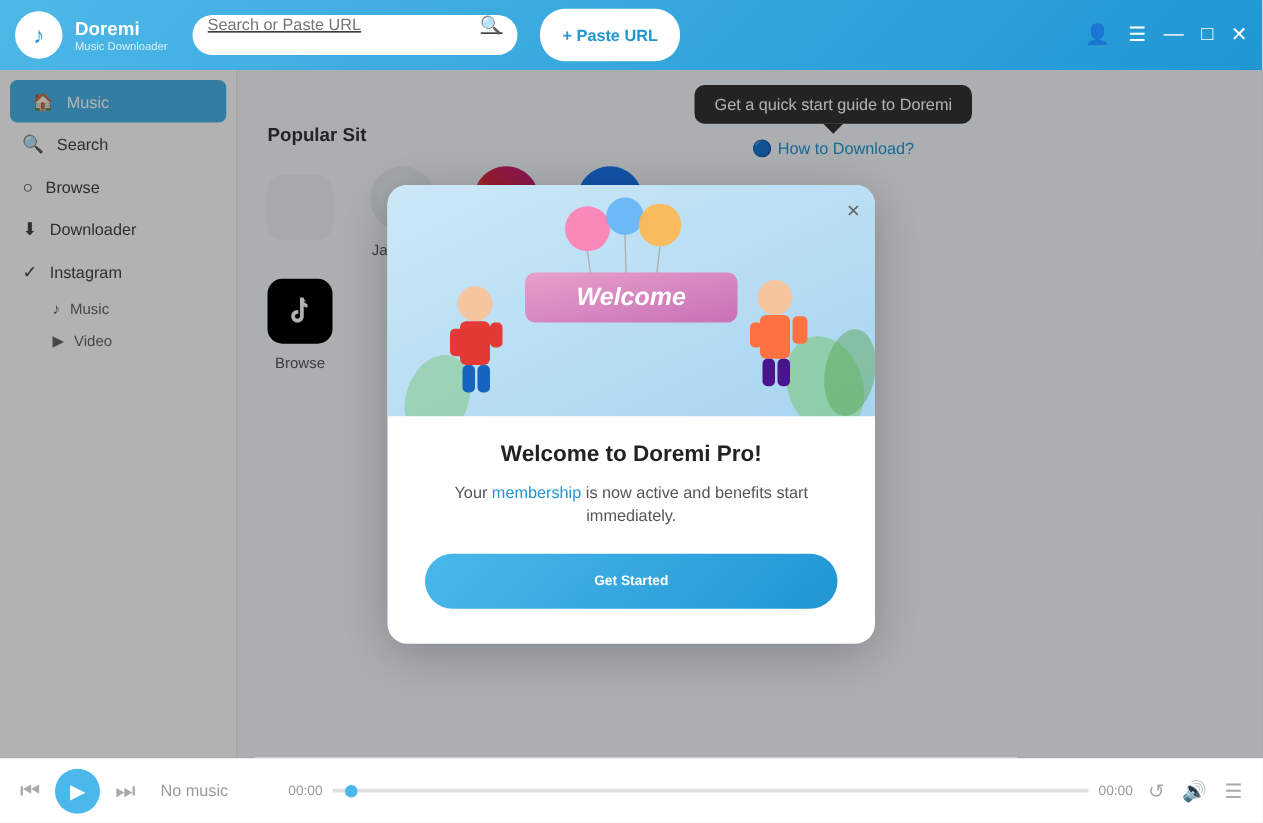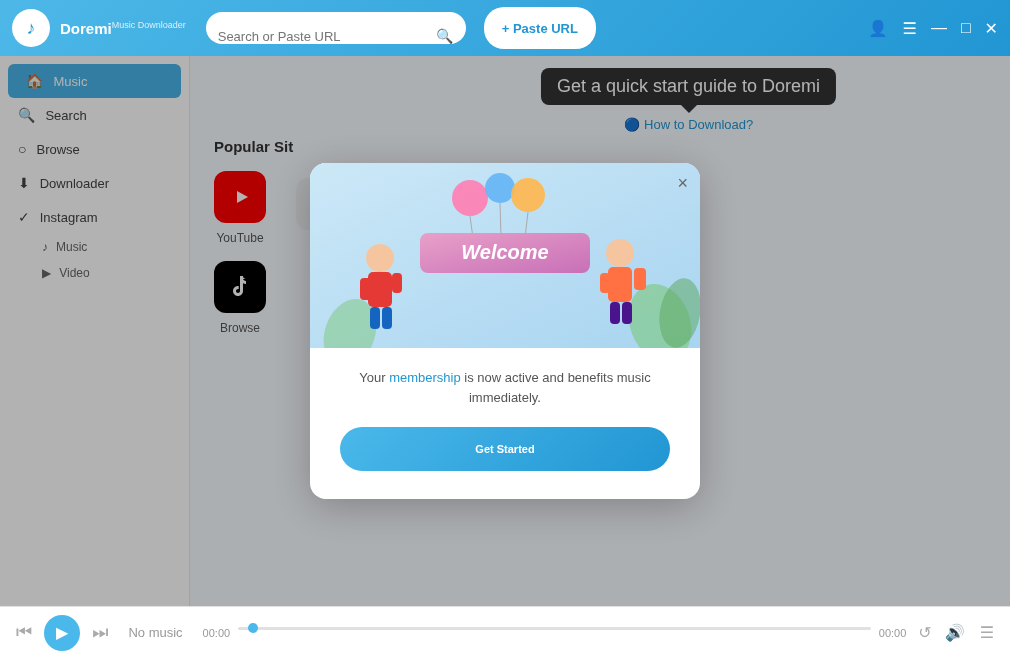--- a/index.html
+++ b/index.html
@@ -14,31 +14,32 @@
       padding: 0 12px;
       gap: 10px;
     }
     .app-logo {
       width: 38px; height: 38px;
       background: white;
       border-radius: 50%;
       display: flex; align-items: center; justify-content: center;
       font-size: 18px; color: #2196d3; font-weight: bold;
     }
-    .app-title-block { display: flex; flex-direction: row; }
+    .app-title-block { display: flex; flex-direction: column; }
     .app-name { color: white; font-size: 15px; font-weight: 700; }
     .app-subtitle { color: rgba(255,255,255,0.8); font-size: 9px; }
     .search-bar {
       flex: 1; max-width: 260px;
       background: white;
       border-radius: 20px;
       height: 32px;
-      display: flex; align-items: flex-end;
+      display: flex; align-items: flex-start;
       padding: 0 12px;
       margin-left: 10px;
+      text-decoration: underline;
     }
     .search-bar input {
       border: none; outline: none; font-size: 13px; color: #999; width: 100%; background: transparent;
     }
     .search-icon-btn { color: #aaa; font-size: 14px; cursor: pointer; }
     .paste-url-btn {
       background: white;
       color: #2196d3;
       border: none;
       border-radius: 20px;
@@ -102,39 +103,39 @@
     
     .tooltip-container {
       display: flex; flex-direction: column; align-items: center;
       position: absolute; top: 12px; left: 50%; transform: translateX(-20%);
     }
     .tooltip-box {
       background: #333;
       color: white;
       border-radius: 8px;
       padding: 8px 16px;
-      font-size: 18px;
+      font-size: 13px;
       white-space: nowrap;
     }
     .tooltip-arrow {
       width: 0; height: 0;
       border-left: 8px solid transparent;
       border-right: 8px solid transparent;
       border-top: 8px solid #333;
     }
     .how-to-link {
       color: #2196d3; font-size: 13px; cursor: pointer;
       display: flex; align-items: center; gap: 4px;
       margin-top: 4px;
     }
 
     
     .popular-sites-title {
       font-size: 15px; font-weight: 600; color: #333;
-      margin-top: 66px;
+      margin-top: 28px;
       margin-bottom: 16px;
     }
     .sites-grid {
       display: flex; gap: 30px; flex-wrap: wrap; align-items: center;
     }
     .site-item {
       display: flex; flex-direction: column; align-items: center; gap: 8px;
       cursor: pointer;
     }
     .site-icon {
@@ -222,21 +223,21 @@
       color: white; font-size: 16px;
       cursor: pointer;
       display: flex; align-items: center; justify-content: center;
     }
     .no-music-text {
       font-size: 13px; color: #999;
       margin: 6px 8px;
     }
     .progress-area {
       flex: 1;
-      display: flex; gap: 8px;
+      display: flex; align-items: center; gap: 8px; margin-left: 28px;
     }
     .progress-bar {
       flex: 1; height: 3px;
       background: #e0e0e0;
       border-radius: 2px;
       position: relative;
     }
     .progress-dot {
       width: 10px; height: 10px;
       background: #4ab8ea;
@@ -322,28 +323,20 @@
         <span>🔵</span>
         <span>How to Download?</span>
       </div>
     </div>
 
     <div class="popular-sites-title">
       <span>Popular Sit</span>
     </div>
 
     <div class="sites-grid">
-      <div class="site-item">
-        <div class="site-icon" style="background:#ff0000; color:white; border-radius:12px;">
-          <svg width="28" height="28" viewBox="0 0 28 28">
-              <polygon points="11,8 22,14 11,20" fill="white"></polygon>
-            </svg>
-        </div>
-        <span class="site-label">YouTube</span>
-      </div>
 
       <div class="site-item" style="opacity:0.3;">
         <div class="site-icon" style="background:#ddd; border-radius:12px;"></div>
         <span class="site-label"></span>
       </div>
 
       <div class="site-item">
         <div class="site-icon" style="background:#e8eef5; border-radius:50%;">
           <svg width="42" height="42" viewBox="0 0 42 42">
             <circle cx="21" cy="21" r="20" fill="#e8f0f5"></circle>
@@ -429,22 +422,23 @@
             <circle cx="310" cy="90" r="14" fill="#f5c5a0"></circle>
             <rect x="298" y="104" width="24" height="35" rx="5" fill="#ff7043"></rect>
             <rect x="290" y="110" width="10" height="20" rx="4" fill="#ff7043"></rect>
             <rect x="324" y="105" width="12" height="22" rx="4" fill="#ff7043"></rect>
             <rect x="300" y="139" width="10" height="22" rx="4" fill="#4a148c"></rect>
             <rect x="312" y="139" width="10" height="22" rx="4" fill="#4a148c"></rect>
           </svg>
         </div>
 
         <div class="modal-body">
+          <div class="modal-title">Welcome to Doremi Pro!</div>
           <div class="modal-desc">
-            <span>Your </span><span class="highlight">membership</span><span> is now active and benefits music immediately.</span>
+            <span>Your </span><span class="highlight">membership</span><span> is now active and benefits start immediately.</span>
           </div>
           <button class="get-started-btn">
             <span>Get Started</span>
           </button>
         </div>
       </div>
     </div>
 
   </div>
 </div>

